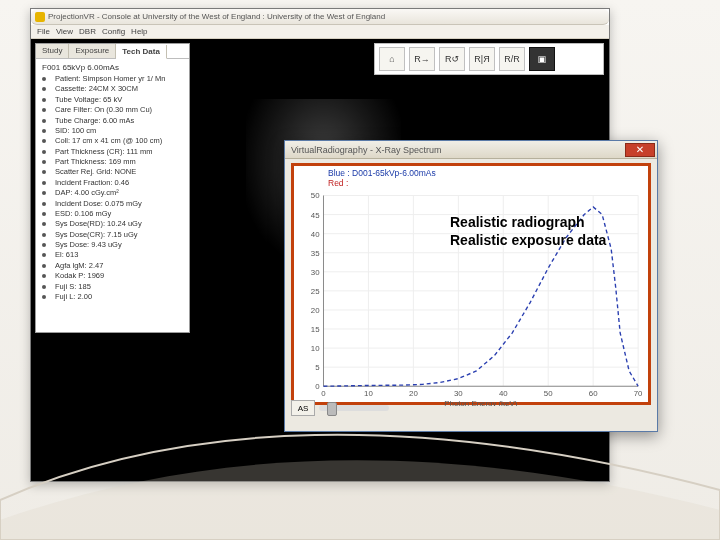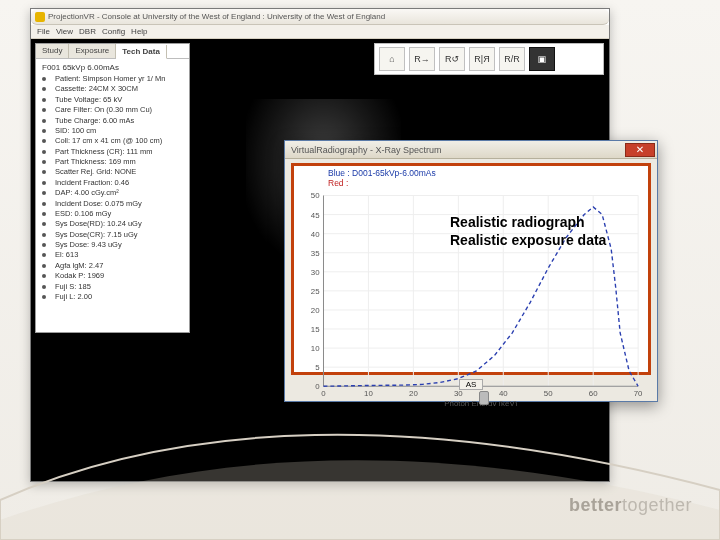--- a/index.html
+++ b/index.html
@@ -34,37 +34,37 @@
   .bullet { width:4px;height:4px;border-radius:50%;background:#555;margin-top:3px;flex:0 0 auto; }
   .xray-img {
     position:absolute; left:215px; top:60px; width:155px; height:280px;
     background: radial-gradient(ellipse 55% 40% at 50% 22%, #bfbfbf 0%, #474747 60%, #000 100%),
                 linear-gradient(#000,#000);
     filter: blur(0.3px);
     opacity:.35;
   }
   
   .popup {
-    position:absolute; left:284px; top:140px; width:374px; height:262px;
+    position:absolute; left:284px; top:140px; width:374px; height:292px;
     border:1px solid #5a7aa7; background:#ece9e1;
     box-shadow: 0 4px 14px rgba(0,0,0,.4);
   }
   .popup-title { height:18px; background: linear-gradient(#f0eee7,#ded8c8);
     display:flex; align-items:center; justify-content:space-between; padding:0 2px 0 6px;
     font-size:9px; color:#555; border-bottom:1px solid #b6b09c; }
   .close-btn { width:30px;height:14px;background:#c7402a;color:#fff;display:flex;align-items:center;justify-content:center;font-size:10px;border:1px solid #8a2a18; }
   .plot-wrap { position:absolute; left:6px; top:22px; right:6px; bottom:26px; background:#fff; border:3px solid #c2410c; }
   .legend { position:absolute; left:34px; top:2px; font-size:8.5px; line-height:1.2; }
   .legend .b { color:#1a3aa8; }
   .legend .r { color:#c02020; }
   svg.chart { position:absolute; inset:0; }
   .axis-lbl { font-size:8px; fill:#555; }
   .tick-lbl { font-size:8px; fill:#555; }
   .rot { writing-mode: vertical-rl; transform: rotate(180deg); }
-  .popup-footer { position:absolute; left:6px; bottom:4px; right:6px; height:18px; display:flex; align-items:center; gap:4px;flex-direction:column; }
+  .popup-footer { position:absolute; left:6px; bottom:14px; right:6px; height:18px; display:flex; align-items:center; gap:4px; }
   .as-btn { width:24px;height:16px;border:1px solid #aaa;background:#f3f1ea;font-size:8px;display:flex;align-items:center;justify-content:center; }
   .slider { flex:0 0 70px; height:6px; background:#ddd; position:relative; border-radius:3px; }
   .slider::after { content:""; position:absolute; left:8px; top:-3px; width:8px;height:12px;background:#bbb;border:1px solid #888;border-radius:2px; }
   .annot { position:absolute; left:450px; top:214px; font-size:14px; font-weight:600; color:#000; line-height:1.25; z-index:5; pointer-events:none; }
   .footer-brand { position:absolute; right:28px; bottom:24px; font-size:18px; color:#bdb8af; font-weight:300; letter-spacing:.5px; }
   .footer-brand b { font-weight:700; color:#a9a399; }
   .swoosh { position:absolute; left:0; right:0; bottom:0; height:160px; pointer-events:none; }
 </style>
 </head>
 <body>
@@ -262,16 +262,13 @@
   <div class="annot">
     <div>Realistic radiograph</div>
     <div>Realistic exposure data</div>
   </div>
 
   <svg class="swoosh" viewBox="0 0 720 160" preserveAspectRatio="none">
     <path d="M0,120 C180,40 420,30 720,110 L720,160 L0,160 Z" fill="none" stroke="#d6cfc3" stroke-width="2"></path>
     <path d="M0,140 C200,70 430,55 720,130 L720,160 L0,160 Z" fill="rgba(218,211,197,.25)"></path>
   </svg>
 
-  <div class="footer-brand">
-    <b>better</b><span>together</span>
-  </div>
 </div>
 
 </body></html>

